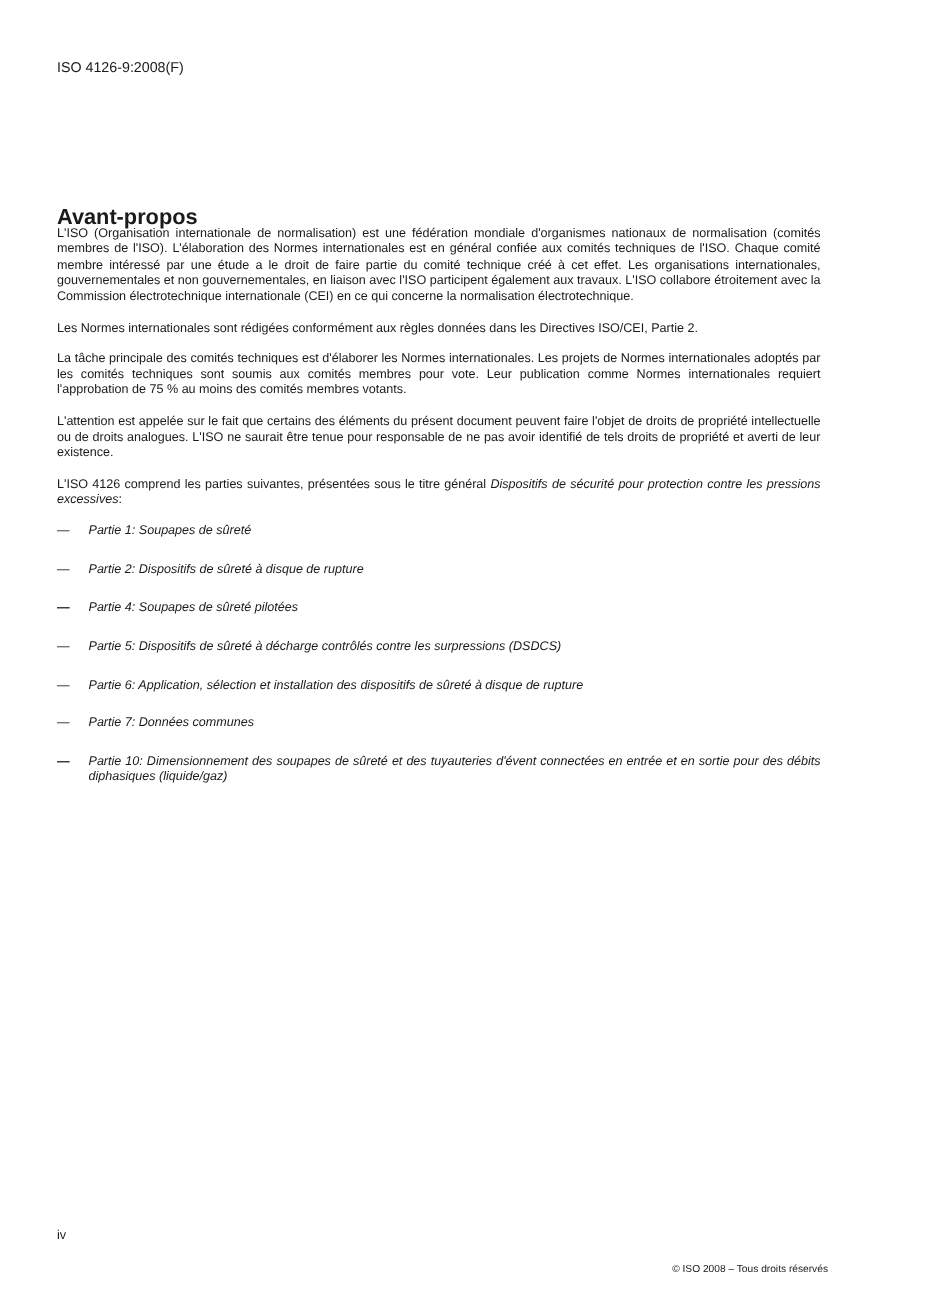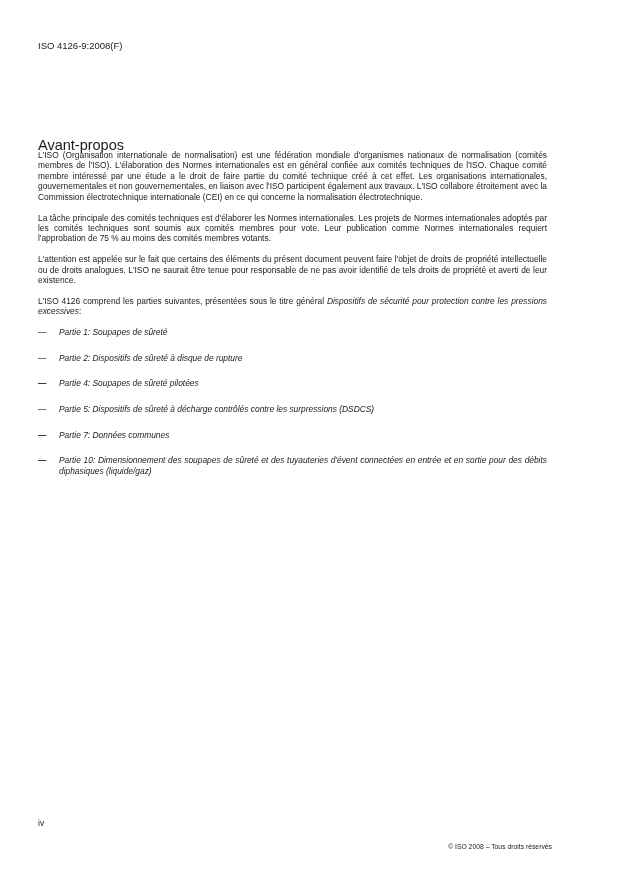--- a/index.html
+++ b/index.html
@@ -1,49 +1,50 @@
 <!DOCTYPE html>
 <html><head>
 <meta charset="utf-8">
 <style>
   html, body { margin: 0; padding: 0; background: #ffffff; }
   body { width: 619px; height: 877px; position: relative; overflow: hidden;
          font-family: "Liberation Sans", sans-serif; color: #1a1a1a; }
   .header { position: absolute; left: 38px; top: 40px; font-size: 9.5px; font-weight: normal; }
-  .title { position: absolute; left: 38px; top: 137px; font-size: 14.5px; font-weight: normal; margin: 0; }
+  .title { position: absolute; left: 38px; top: 137px; font-size: 14.5px; font-weight: bold; margin: 0; }
   .body { position: absolute; left: 38px; top: 150px; width: 509px; font-size: 8.4px; line-height: 10.4px; }
   .body p { margin: 0 0 10.5px 0; text-align: justify; }
   .body p.last-left { text-align: justify; text-align-last: left; }
   .body i { font-style: italic; }
   ul.parts { list-style: none; margin: 0; padding: 0; }
   ul.parts li { position: relative; padding-left: 21px; margin: 0 0 15.2px 0; font-style: italic; text-align: justify; text-align-last: left; }
   ul.parts li .dash { position: absolute; left: 0; top: 0; font-style: normal; }
   .footer-left { position: absolute; left: 38px; top: 818px; font-size: 8.5px; }
   .footer-right { position: absolute; right: 67px; top: 843px; font-size: 6.8px; }
 </style>
 </head>
 <body>
 
 <div class="header">ISO 4126-9:2008(F)</div>
 
 <h1 class="title">Avant-propos</h1>
 
 <div class="body">
   <p class="last-left">L'ISO (Organisation internationale de normalisation) est une fédération mondiale d'organismes nationaux de normalisation (comités membres de l'ISO). L'élaboration des Normes internationales est en général confiée aux comités techniques de l'ISO. Chaque comité membre intéressé par une étude a le droit de faire partie du comité technique créé à cet effet. Les organisations internationales, gouvernementales et non gouvernementales, en liaison avec l'ISO participent également aux travaux. L'ISO collabore étroitement avec la Commission électrotechnique internationale (CEI) en ce qui concerne la normalisation électrotechnique.</p>
+  <p class="last-left">Les Normes internationales sont rédigées conformément aux règles données dans les Directives ISO/CEI, Partie 2.</p>
   <p class="last-left">La tâche principale des comités techniques est d'élaborer les Normes internationales. Les projets de Normes internationales adoptés par les comités techniques sont soumis aux comités membres pour vote. Leur publication comme Normes internationales requiert l'approbation de 75 % au moins des comités membres votants.</p>
   <p class="last-left">L'attention est appelée sur le fait que certains des éléments du présent document peuvent faire l'objet de droits de propriété intellectuelle ou de droits analogues. L'ISO ne saurait être tenue pour responsable de ne pas avoir identifié de tels droits de propriété et averti de leur existence.</p>
   <p class="last-left" style=""><span>L'ISO 4126 comprend les parties suivantes, présentées sous le titre général </span><i>Dispositifs de sécurité pour protection contre les pressions excessives</i><span>:</span></p>
 
   <ul class="parts">
     <li><span class="dash">—</span><span>Partie 1: Soupapes de sûreté</span></li>
     <li><span class="dash">—</span><span>Partie 2: Dispositifs de sûreté à disque de rupture</span></li>
     <li><span class="dash">—</span></li>
     <li><span class="dash">—</span><span>Partie 4: Soupapes de sûreté pilotées</span></li>
     <li><span class="dash">—</span><span>Partie 5: Dispositifs de sûreté à décharge contrôlés contre les surpressions (DSDCS)</span></li>
-    <li><span class="dash">—</span></li>
+    <li><span class="dash">—</span><span>Partie 6: Application, sélection et installation des dispositifs de sûreté à disque de rupture</span></li>
     <li><span class="dash">—</span><span>Partie 7: Données communes</span></li>
     <li><span class="dash">—</span></li>
     <li><span class="dash">—</span><span>Partie 10: Dimensionnement des soupapes de sûreté et des tuyauteries d'évent connectées en entrée et en sortie pour des débits diphasiques (liquide/gaz)</span></li>
   </ul>
 </div>
 
 <div class="footer-left">iv</div>
 <div class="footer-right">© ISO 2008 – Tous droits réservés</div>
 
 </body></html>

